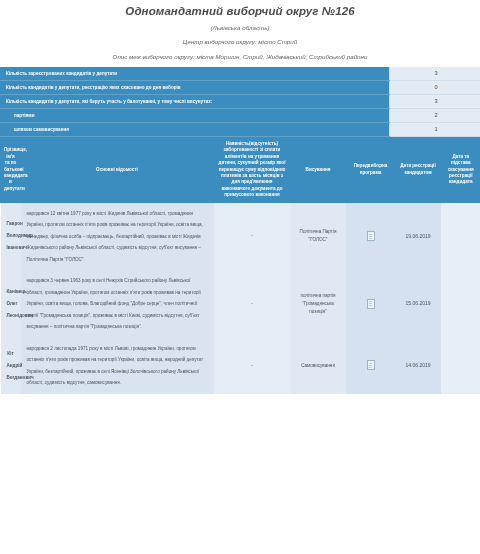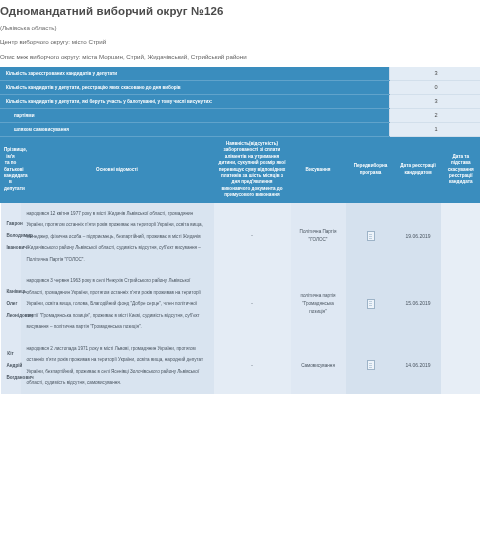--- a/index.html
+++ b/index.html
@@ -6,21 +6,21 @@
   body{
     width:480px;
     background:#ffffff;
     font-family:"Liberation Sans","DejaVu Sans",sans-serif;
     color:#3a3a3a;
     -webkit-font-smoothing:antialiased;
   }
   .page{width:480px;position:relative;}
 
   
-  .heading{padding:4px 0 0 0;text-align:left;}
+  .heading{padding:4px 0 0 0;text-align:center;font-style:italic;}
   .h-title{
     font-size:11.5px;font-weight:bold;color:#4b4b4b;
     letter-spacing:.1px;line-height:15px;margin-bottom:3px;
   }
   .h-sub{font-size:6.2px;color:#6d6d6d;line-height:11px;}
   .h-sub2{font-size:6.2px;color:#5f5f5f;line-height:13px;margin-top:2px;}
   .h-sub3{font-size:6.2px;color:#5f5f5f;line-height:13px;margin-top:2px;margin-bottom:4px;}
 
   
   .stats{

